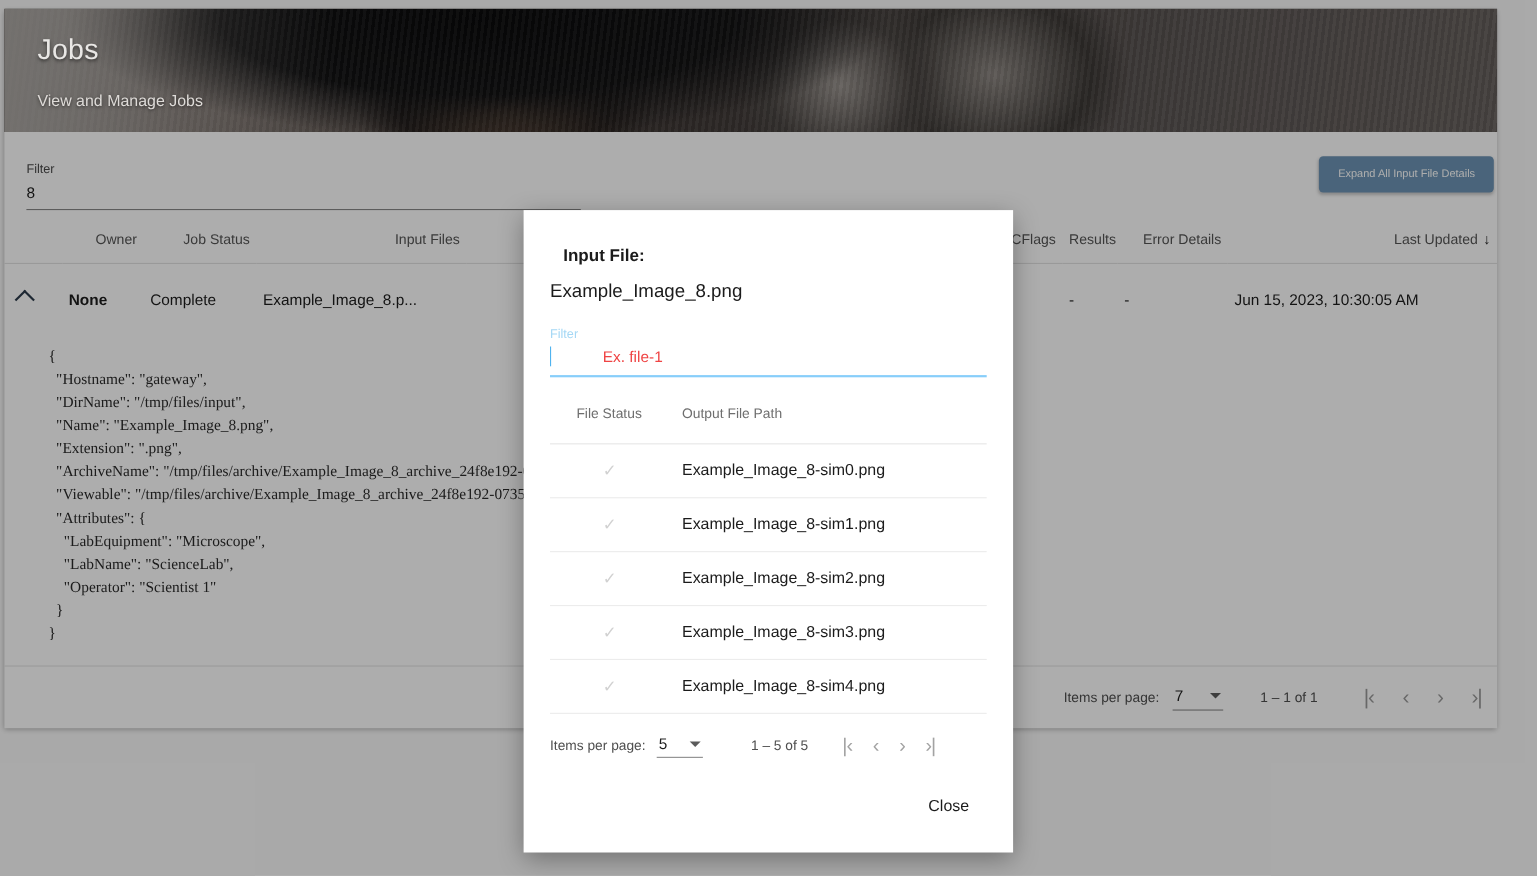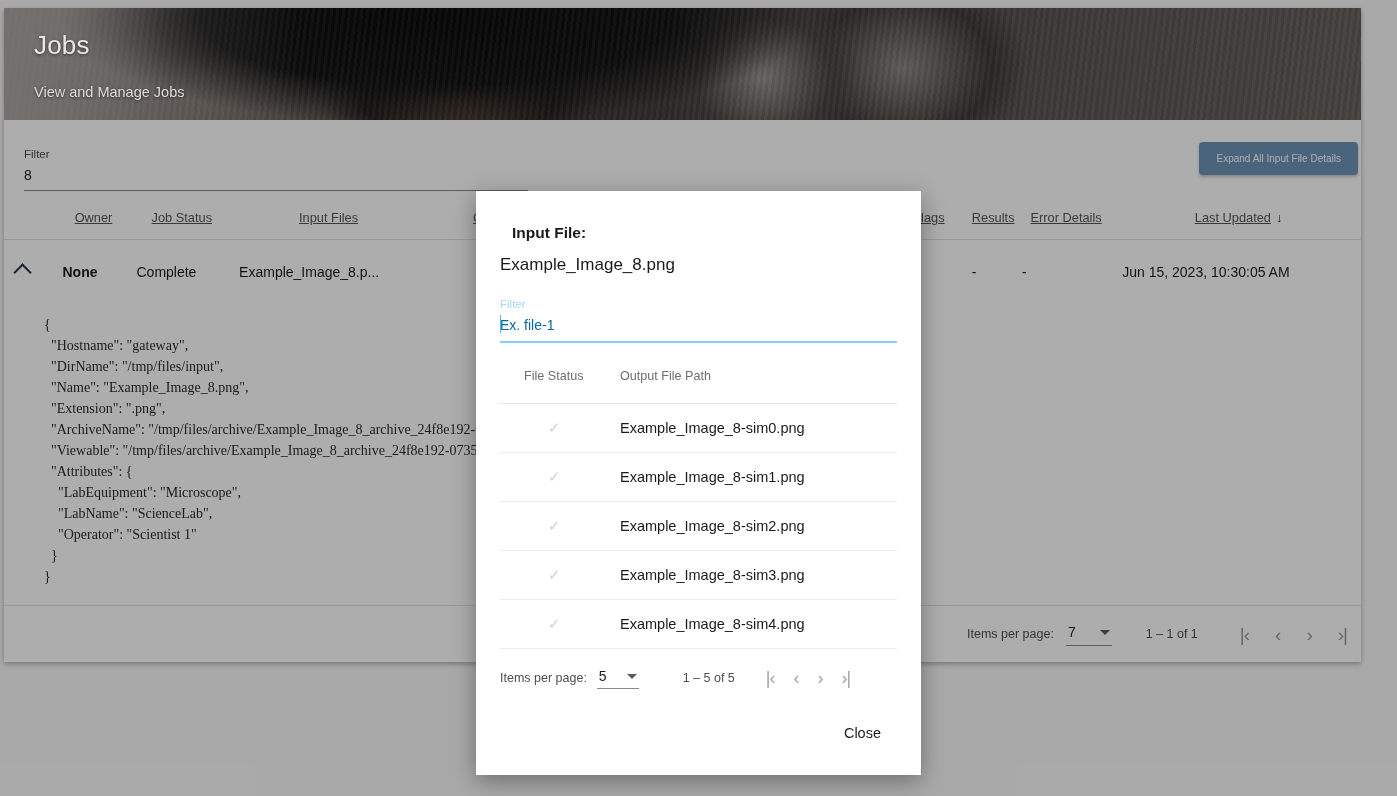--- a/index.html
+++ b/index.html
@@ -74,25 +74,24 @@
     border: none; border-radius: 4px;
     padding: 11px 17px; font-size: 10px;
     font-family: "Liberation Sans", sans-serif;
     box-shadow: 0 2px 3px rgba(0,0,0,.22);
     cursor: pointer;
   }
 
   
   .tbl { width: 100%; border-collapse: collapse; table-layout: fixed; }
   .tbl th {
-    text-align: center; font-weight: 400; font-size: 12.8px;
+    text-align: right; font-weight: 400; font-size: 12.8px;
     color: #555; padding: 12px 6px 14px 6px;
     border-bottom: 1px solid #e2e2e2;
     vertical-align: bottom;
-    text-decoration: underline;
   }
   .tbl td {
     font-size: 14px; color: #1c1c1c; padding: 14px 6px;
     vertical-align: middle;
   }
   .c-exp { width: 44px; }
   .c-own { width: 62px; }
   .c-stat{ width: 86px; }
   .c-in  { width: 160px; }
   .c-out { width: 140px; }
@@ -167,21 +166,21 @@
   .m-filter { margin-top: 23px; }
   .m-filter-label { font-size: 11.5px; color: #a5d8f5; }
   .m-filter-box {
     margin-top: 6px; position: relative;
     border-bottom: 2px solid #87cefa; padding-bottom: 7px;
   }
   .m-caret {
     position: absolute; left: 0; top: -1px; width: 1px; height: 18px;
     background: #4fb3ef;
   }
-  .m-placeholder { font-size: 14px; color: #0369a1; }
+  .m-placeholder { font-size: 14px; color: #ef4444; padding-left: 48px; }
 
   .m-table { width: 100%; border-collapse: collapse; table-layout: fixed; margin-top: 26px; }
   .m-table th {
     text-align: left; font-weight: 400; font-size: 12.6px; color: #6e6e6e;
     padding: 0 0 20px 0; border-bottom: 1px solid #e6e6e6;
   }
   .m-table th.st { width: 120px; padding-left: 24px; }
   .m-table td { padding: 15px 0; border-bottom: 1px solid #ececec; font-size: 14.5px; color: #1b1b1b; }
   .m-table td.st { text-align: left; padding-left: 48px; }
   .check-icon { color: #c9c9c9; font-size: 15px; opacity: .85; }

